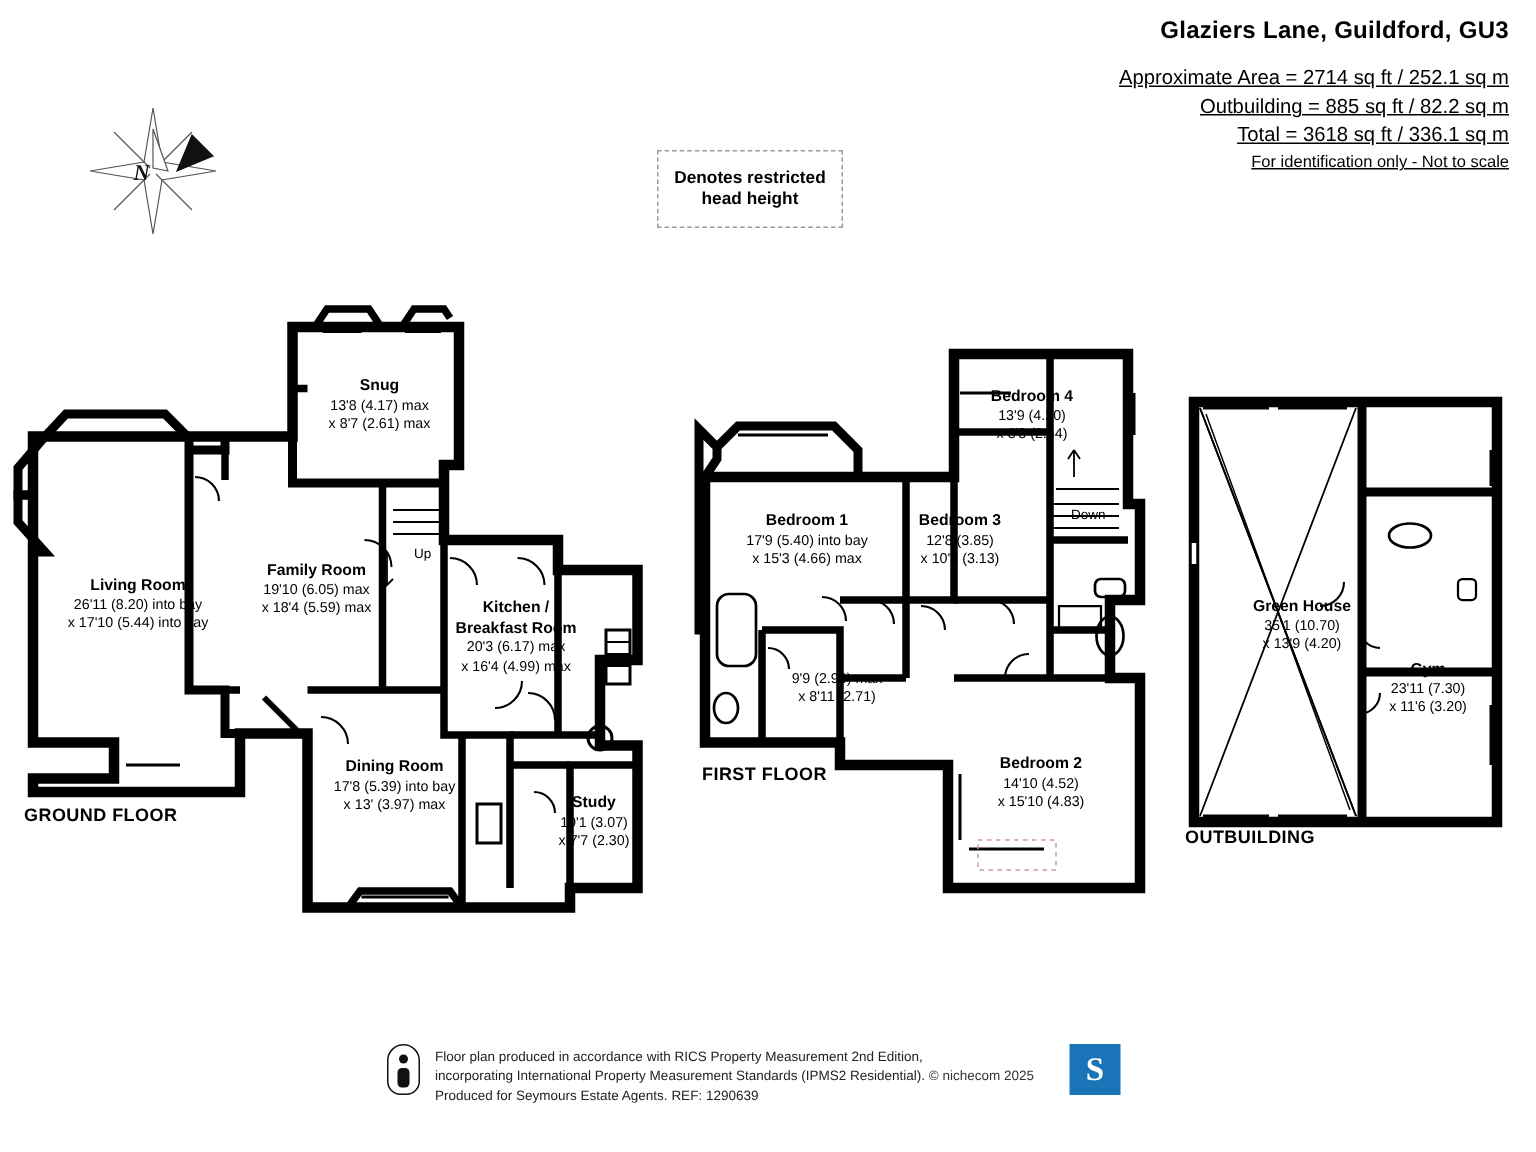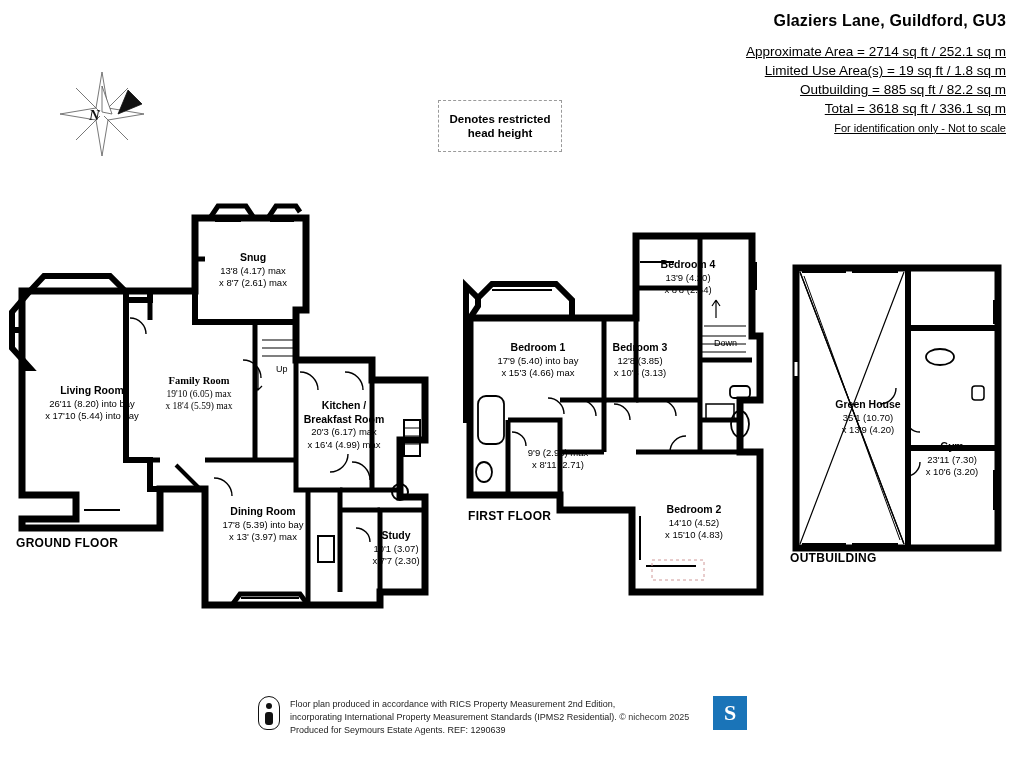--- a/index.html
+++ b/index.html
@@ -78,21 +78,20 @@
   svg.plan { position: absolute; left: 0; top: 0; width: 1024px; height: 768px; pointer-events: none; }
 </style>
 </head>
 <body>
 
 <div id="page">
 
   <div class="title">Glaziers Lane, Guildford, GU3</div>
   <div class="summary">
     <div>Approximate Area = 2714 sq ft / 252.1 sq m</div>
-    <div>Limited Use Area(s) = 19 sq ft / 1.8 sq m</div>
     <div>Outbuilding = 885 sq ft / 82.2 sq m</div>
     <div>Total = 3618 sq ft / 336.1 sq m</div>
     <div class="note">For identification only - Not to scale</div>
   </div>
 
   <div class="compass">
     <svg width="92" height="92" viewBox="0 0 92 92">
       <g stroke="#555" stroke-width="0.8" fill="none">
         <path d="M46 4 L52 40 L88 46 L52 52 L46 88 L40 52 L4 46 L40 40 Z"></path>
         <path d="M20 20 L44 44 M72 20 L48 44 M20 72 L44 48 M72 72 L48 48"></path>
@@ -255,21 +254,21 @@
     <span class="rdim">26'11 (8.20) into bay</span>
     <span class="rdim">x 17'10 (5.44) into bay</span>
   </div>
 
   <div class="room" style="left:196px; top:251px; width:114px;">
     <span class="rname">Snug</span>
     <span class="rdim">13'8 (4.17) max</span>
     <span class="rdim">x 8'7 (2.61) max</span>
   </div>
 
-  <div class="room" style="left:138px; top:374px; width:122px;font-family:Liberation Serif, serif;">
+  <div class="room" style="left:150px; top:374px; width:122px;">
     <span class="rname">Family Room</span>
     <span class="rdim">19'10 (6.05) max</span>
     <span class="rdim">x 18'4 (5.59) max</span>
   </div>
 
   <div class="room" style="left:292px; top:399px; width:104px;">
     <span class="rname">Kitchen /</span>
     <span class="rname">Breakfast Room</span>
     <span class="rdim">20'3 (6.17) max</span>
     <span class="rdim">x 16'4 (4.99) max</span>
@@ -323,21 +322,21 @@
 
   <div class="room" style="left:800px; top:398px; width:104px;margin-left:16px;">
     <span class="rname">Green House</span>
     <span class="rdim">35'1 (10.70)</span>
     <span class="rdim">x 13'9 (4.20)</span>
   </div>
 
   <div class="room" style="left:906px; top:440px; width:92px;">
     <span class="rname">Gym</span>
     <span class="rdim">23'11 (7.30)</span>
-    <span class="rdim">x 10'6 (3.20)</span>
+    <span class="rdim">x 11'6 (3.20)</span>
   </div>
 
   <div class="footer">
     <div class="rics-icon"></div>
     <div class="footer-text">
       <div>Floor plan produced in accordance with RICS Property Measurement 2nd Edition,</div>
       <div>
         <span>incorporating International Property Measurement Standards (IPMS2 Residential).</span>
         <span class="copy">© nichecom 2025</span>
       </div>

